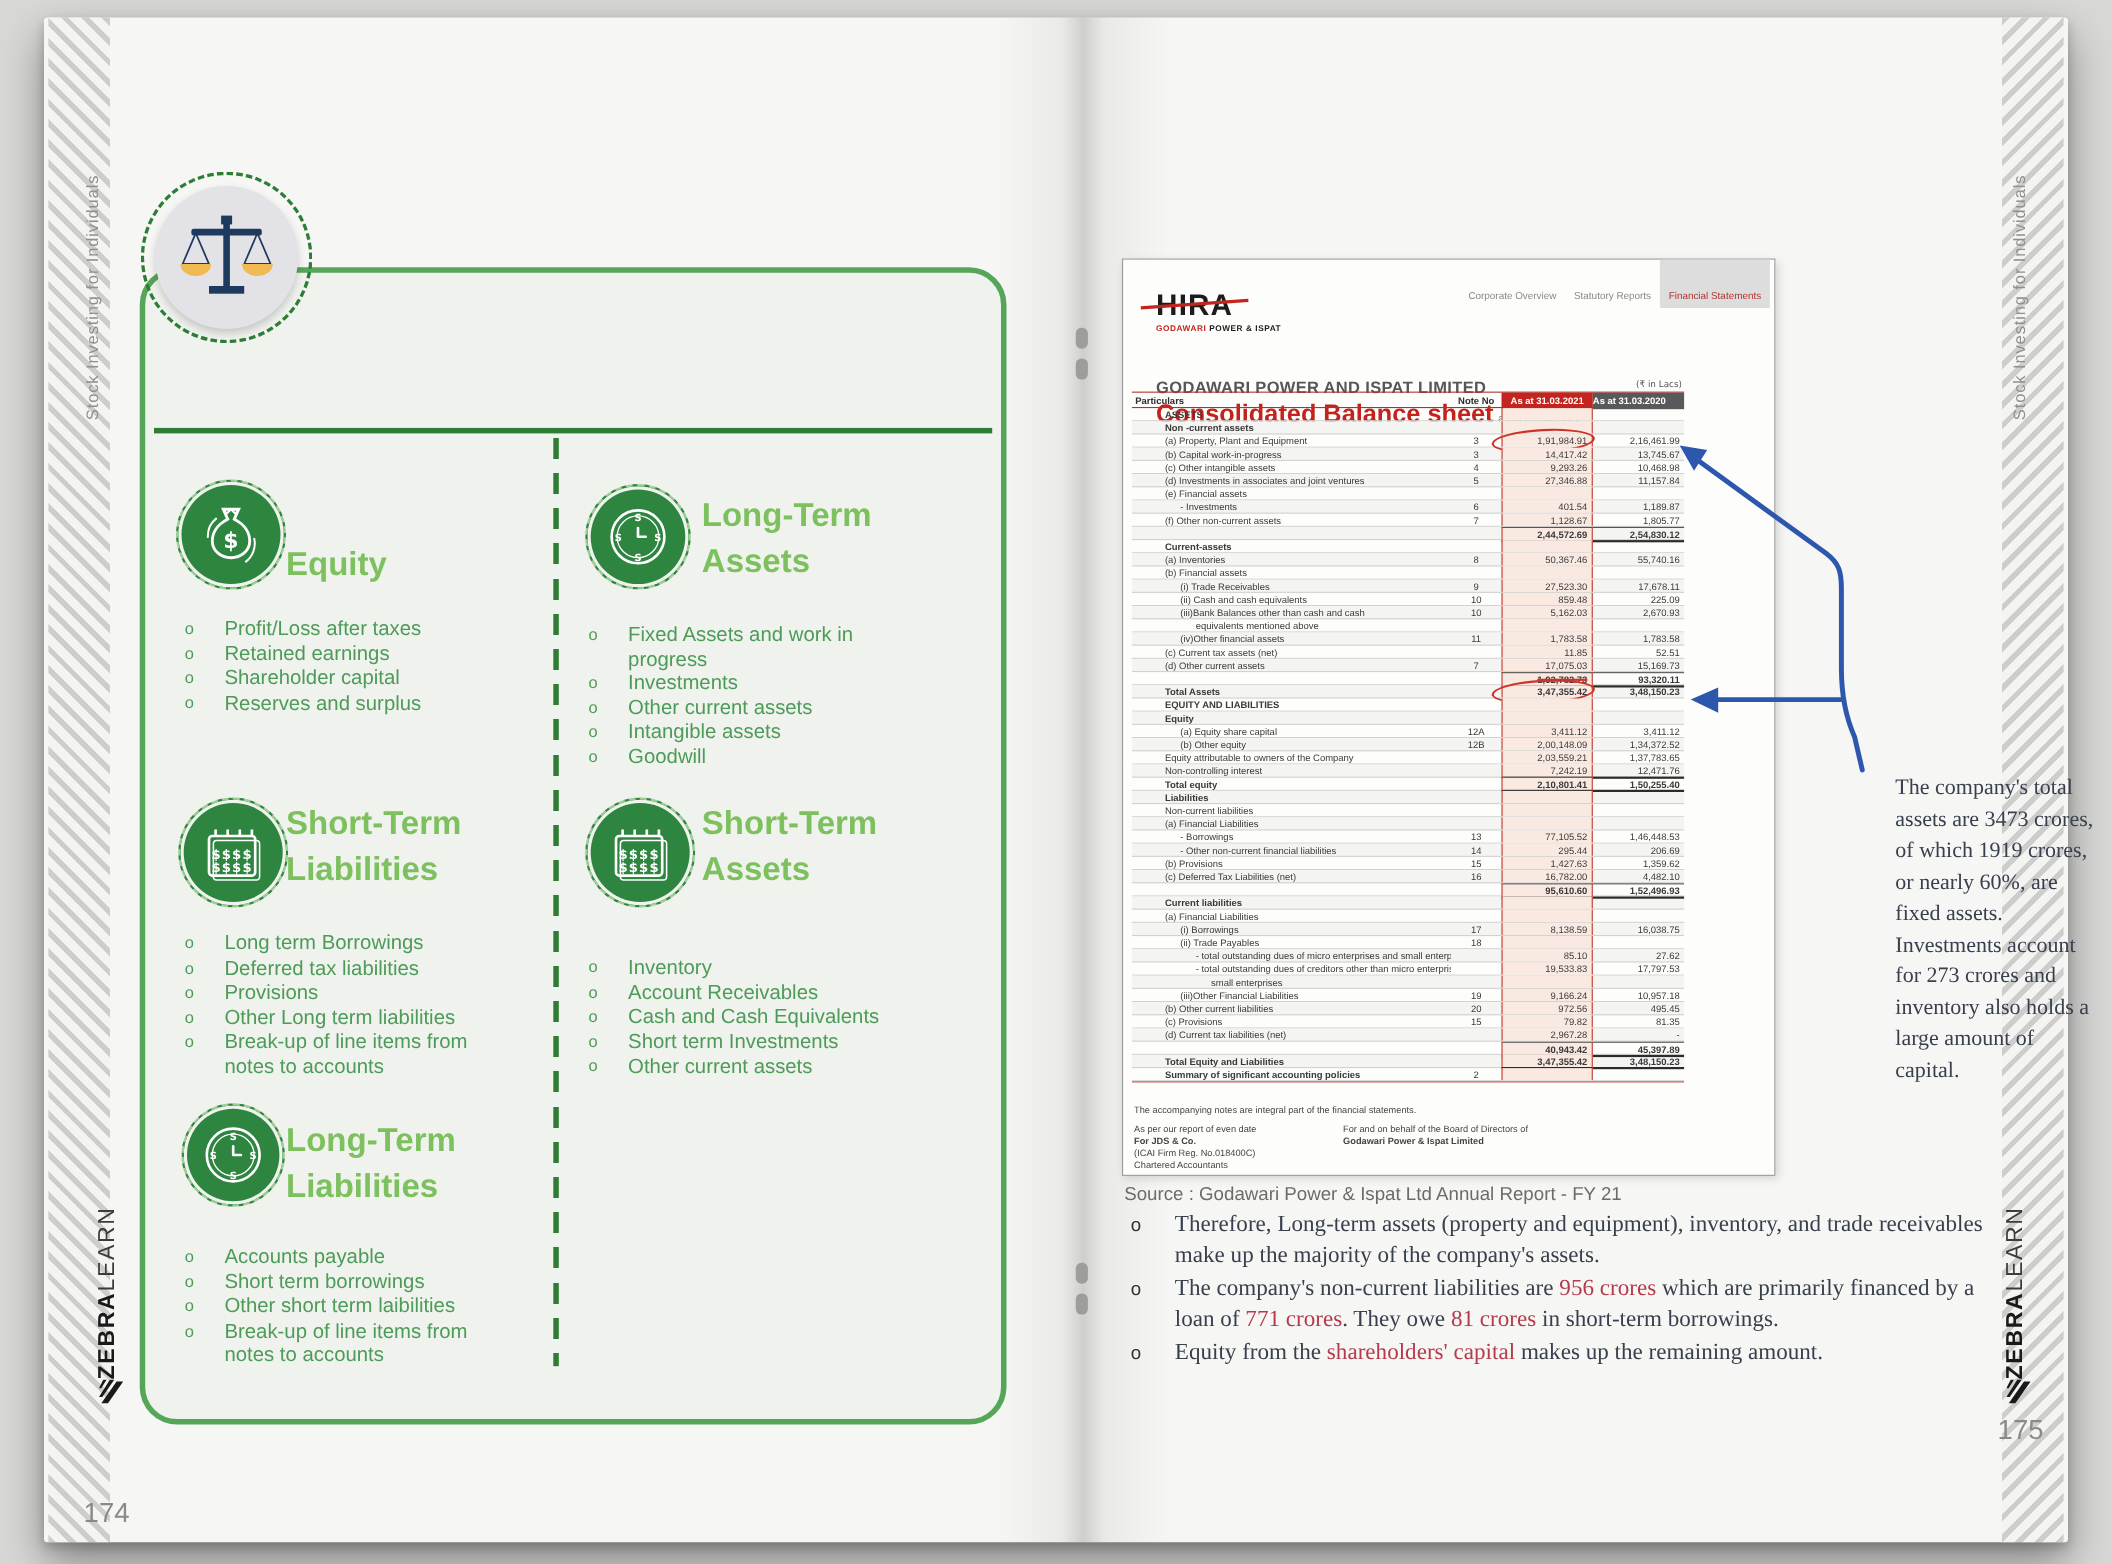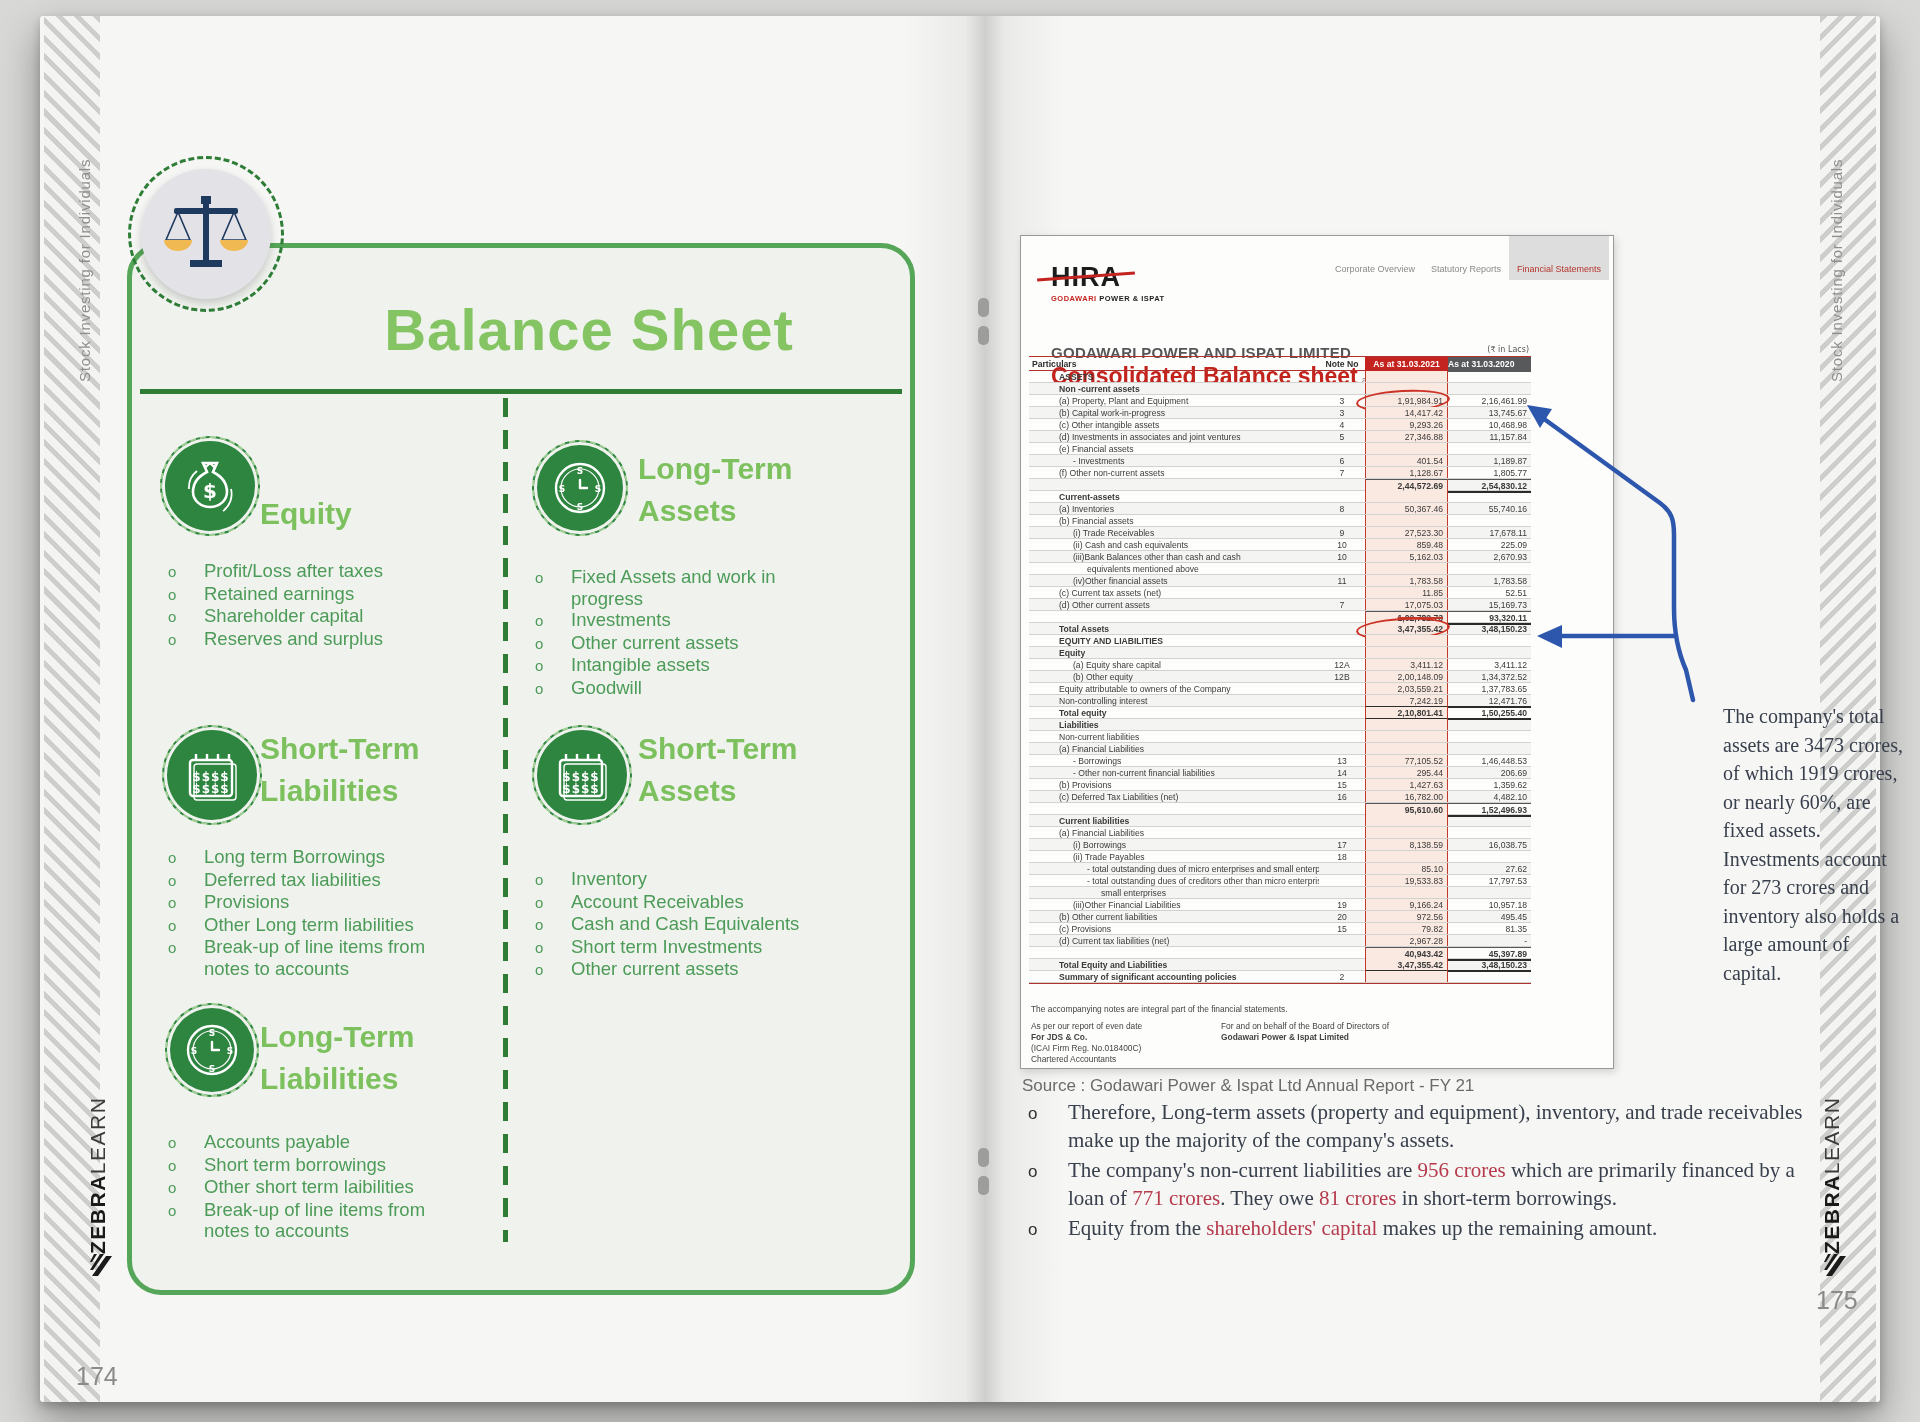--- a/index.html
+++ b/index.html
@@ -117,21 +117,20 @@
           <rect x="30" y="72" width="32" height="7" fill="#1f3a5f"></rect>
           <rect x="14" y="20" width="64" height="6" rx="2" fill="#1f3a5f"></rect>
           <rect x="41" y="8" width="10" height="8" fill="#1f3a5f"></rect>
           <path d="M18 24 L6 52 L30 52 Z" fill="none" stroke="#1f3a5f" stroke-width="1.6"></path>
           <path d="M74 24 L62 52 L86 52 Z" fill="none" stroke="#1f3a5f" stroke-width="1.6"></path>
           <path d="M4 52 h28 a14 11 0 0 1 -28 0 z" fill="#f0b952"></path>
           <path d="M60 52 h28 a14 11 0 0 1 -28 0 z" fill="#f0b952"></path>
         </svg>
       </div>
     </div>
-    <div class="bs-title">Balance Sheet</div>
     <div class="title-rule"></div>
     <div class="v-divider"></div>
 
     <div class="bs-section">
       <div class="sec-icon" style="left:28px;top:188px;width:96px;height:96px">
         <svg width="62" height="62" viewBox="0 0 62 62">
           <path d="M24 8 h14 l-4 9 c10 5 14 13 14 20 a17 15 0 0 1 -34 0 c0-7 4-15 14-20 z" fill="none" stroke="#fff" stroke-width="2.6"></path>
           <path d="M24 8 l3 4 4-4 4 4 3-4" fill="none" stroke="#fff" stroke-width="2"></path>
           <text x="31" y="43" text-anchor="middle" fill="#fff" font-size="20" font-weight="bold" font-family="DejaVu Sans, sans-serif">$</text>
           <path d="M10 34 a21 21 0 0 1 8 -18 M52 34 a21 21 0 0 1 -8 22" fill="none" stroke="#fff" stroke-width="1.8"></path>

